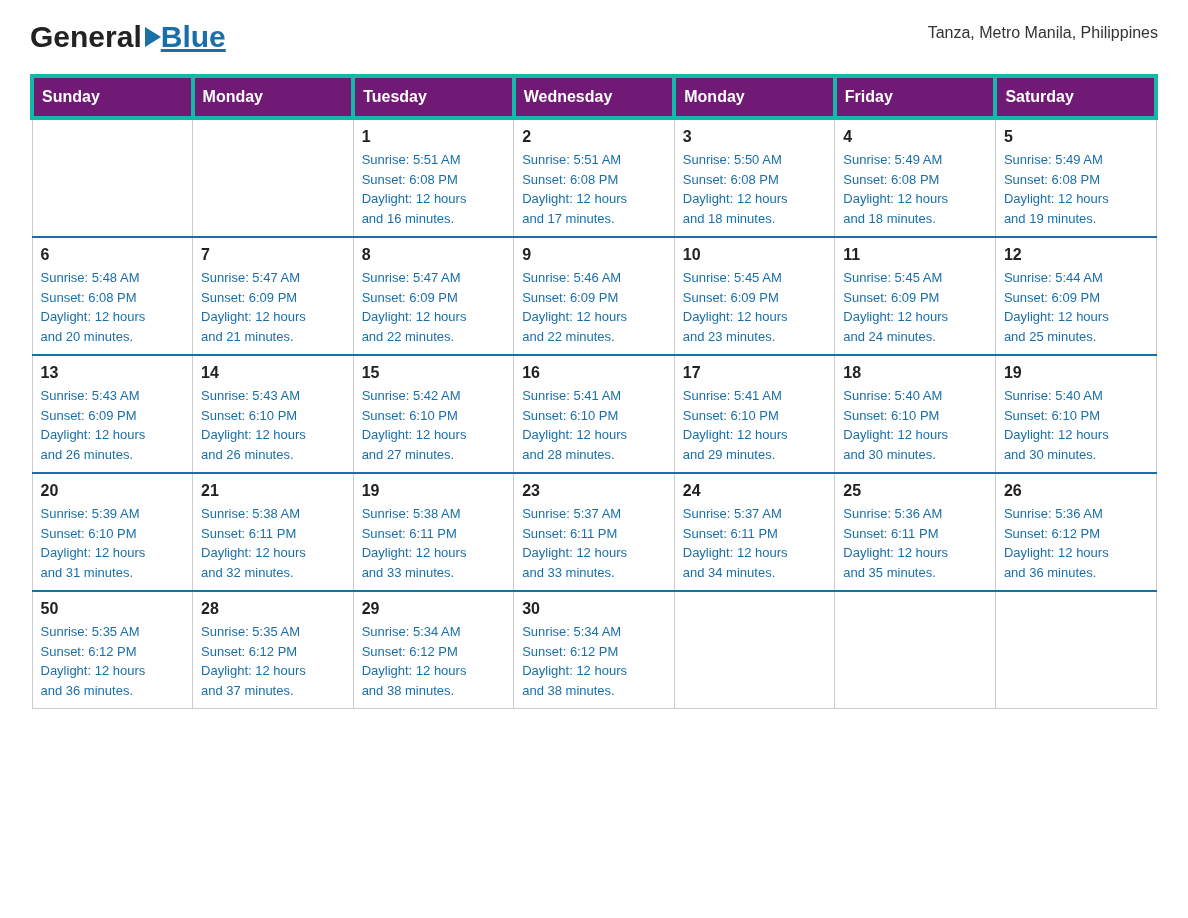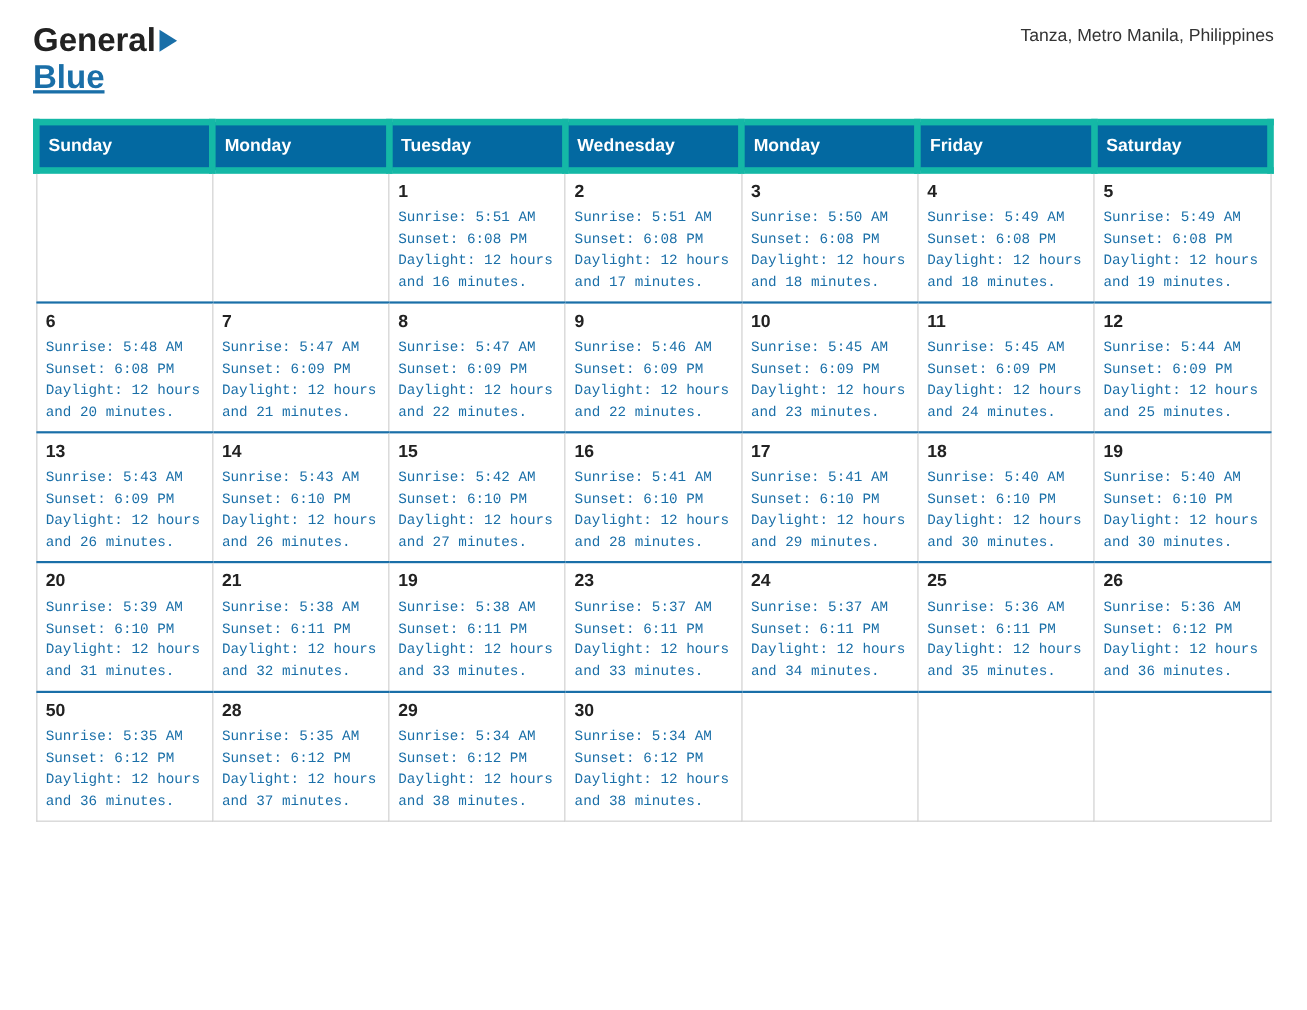--- a/index.html
+++ b/index.html
@@ -30,27 +30,27 @@
       font-size: 16px;
       color: #333;
       margin-top: 4px;
     }
     .calendar {
       width: 100%;
       border-collapse: collapse;
       border: 1px solid #aaa;
     }
     .calendar thead tr th {
-      background-color: #0369a1;
+      background-color: #701a75;
       color: #fff;
       font-size: 16px;
       font-weight: bold;
       padding: 10px 8px;
       text-align: left;
-      border: 6px solid #14b8a6;
+      border: 4px solid #14b8a6;
     }
     .calendar tbody tr td {
       vertical-align: top;
       padding: 8px 8px;
       border: 1px solid #ccc;
       width: calc(100% / 7);
       min-height: 100px;
       font-size: 13.5px;
       color: #333;
     }
@@ -58,31 +58,30 @@
       font-size: 16px;
       font-weight: bold;
       color: #222;
       display: block;
       margin-bottom: 4px;
     }
     .day-info {
       color: #1a6fa8;
       font-size: 13px;
       line-height: 1.5;
-      font-family: Liberation Mono, monospace;
     }
     .calendar tbody tr:not(:last-child) td {
       border-bottom: 2px solid #1a6fa8;
     }
     .empty-cell {
       background: #fff;
     }
     .logo-wrapper {
       display: flex;
-      flex-direction: column;
+      flex-direction: row;
     }
     .logo-row1 {
       display: flex;
       align-items: center;
     }
     .logo-text-general {
       font-size: 30px;
       font-weight: bold;
       color: #222;
     }

